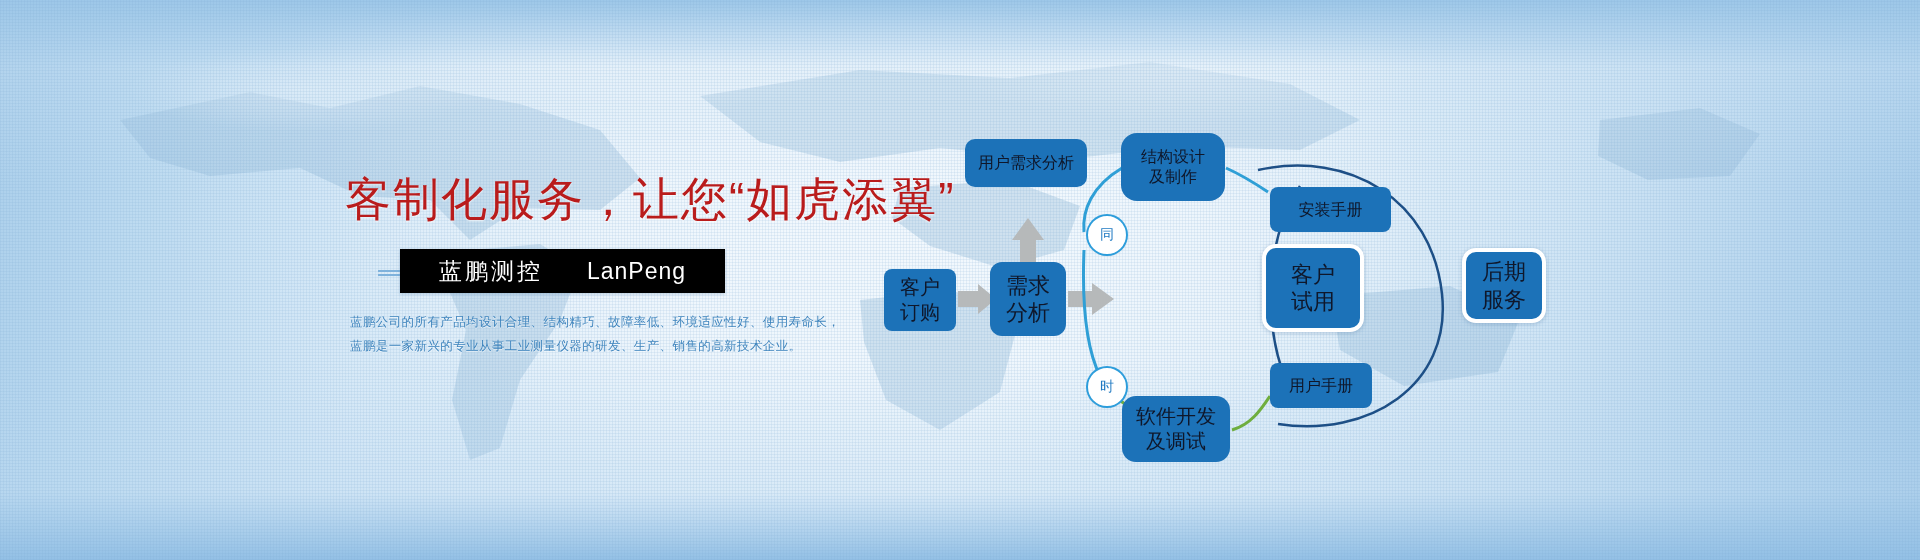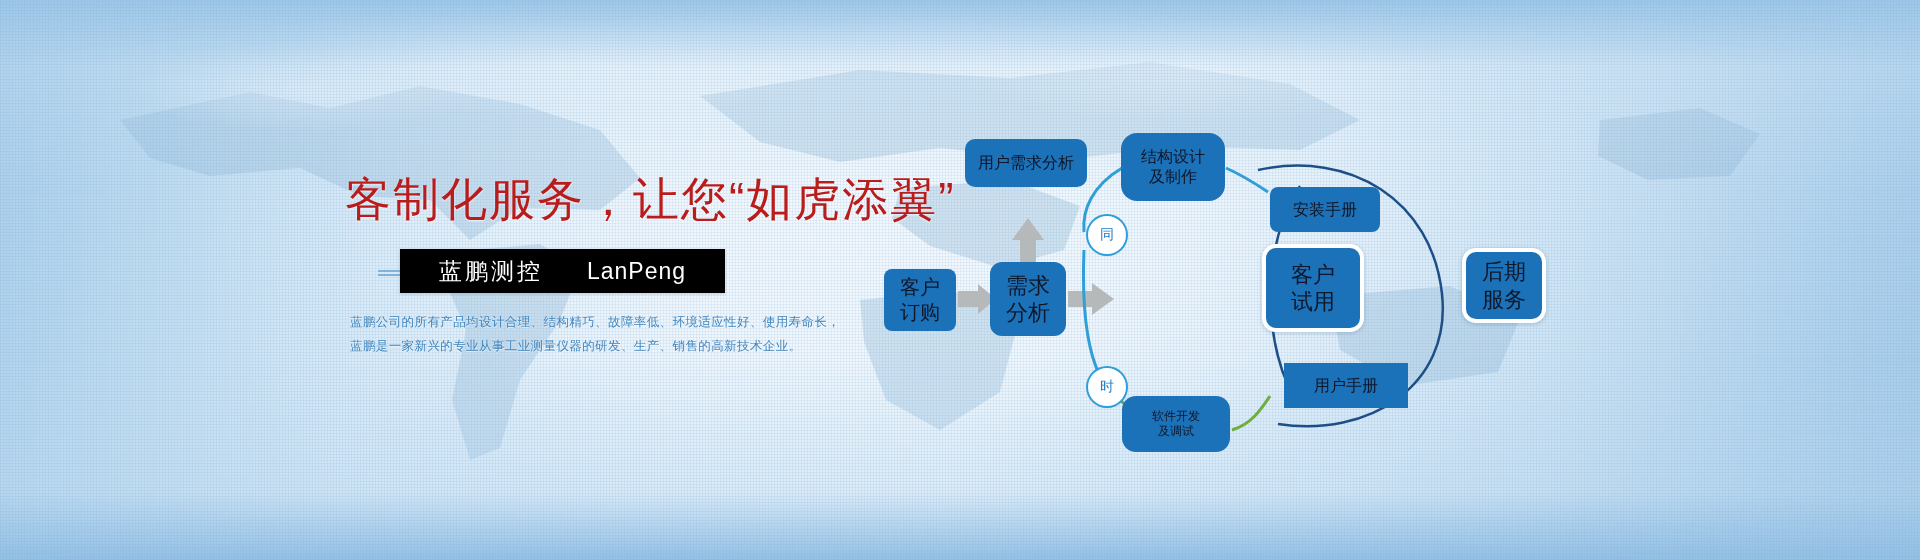--- a/index.html
+++ b/index.html
@@ -72,23 +72,23 @@
     box-sizing:border-box;line-height:1.25;
   }
   .node.round{border-radius:12px;}
   .node.ring{border:4px solid #ffffff;border-radius:14px;box-shadow:0 1px 4px rgba(40,90,140,.28);}
 
   
   #n-userreq   {left:965px; top:139px; width:122px;height:48px;font-size:16px;border-radius:10px;}
   #n-order     {left:884px; top:269px; width:72px; height:62px;font-size:20px;border-radius:8px;}
   #n-demand    {left:990px; top:262px; width:76px; height:74px;font-size:22px;border-radius:12px;}
   #n-struct    {left:1121px;top:133px; width:104px;height:68px;font-size:16px;border-radius:16px;}
-  #n-software  {left:1122px;top:396px; width:108px;height:56px;font-size:12px;border-radius:14px;}
-  #n-install   {left:1270px;top:187px; width:110px;height:45px;font-size:16px;border-radius:8px;}
-  #n-usermanual{left:1270px;top:363px; width:124px;height:45px;font-size:16px;border-radius:0;margin-left:14px;}
+  #n-software  {left:1122px;top:396px; width:108px;height:66px;font-size:20px;border-radius:14px;}
+  #n-install   {left:1270px;top:187px; width:121px;height:45px;font-size:16px;border-radius:8px;}
+  #n-usermanual{left:1270px;top:363px; width:102px;height:45px;font-size:16px;border-radius:8px;}
   #n-trial     {left:1262px;top:244px; width:102px;height:88px;font-size:22px;}
   #n-after     {left:1462px;top:248px; width:84px; height:75px;font-size:22px;}
 
   .badge{
     position:absolute;width:32px;height:32px;border-radius:50%;
     background:#ffffff;border:3px solid #ffffff;
     box-shadow:0 0 0 2px #2d9ddb, 0 1px 3px rgba(0,0,0,.18);
     color:#1f79c2;font-size:14px;display:flex;align-items:center;justify-content:center;
   }
   #b-tong{left:1088px;top:216px;}

